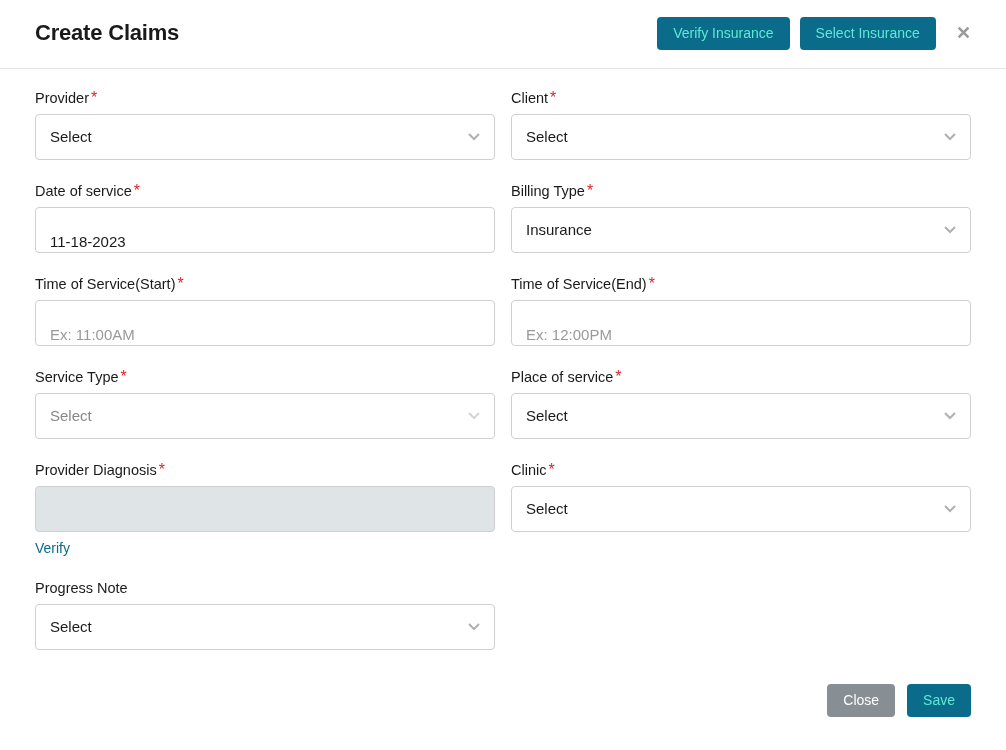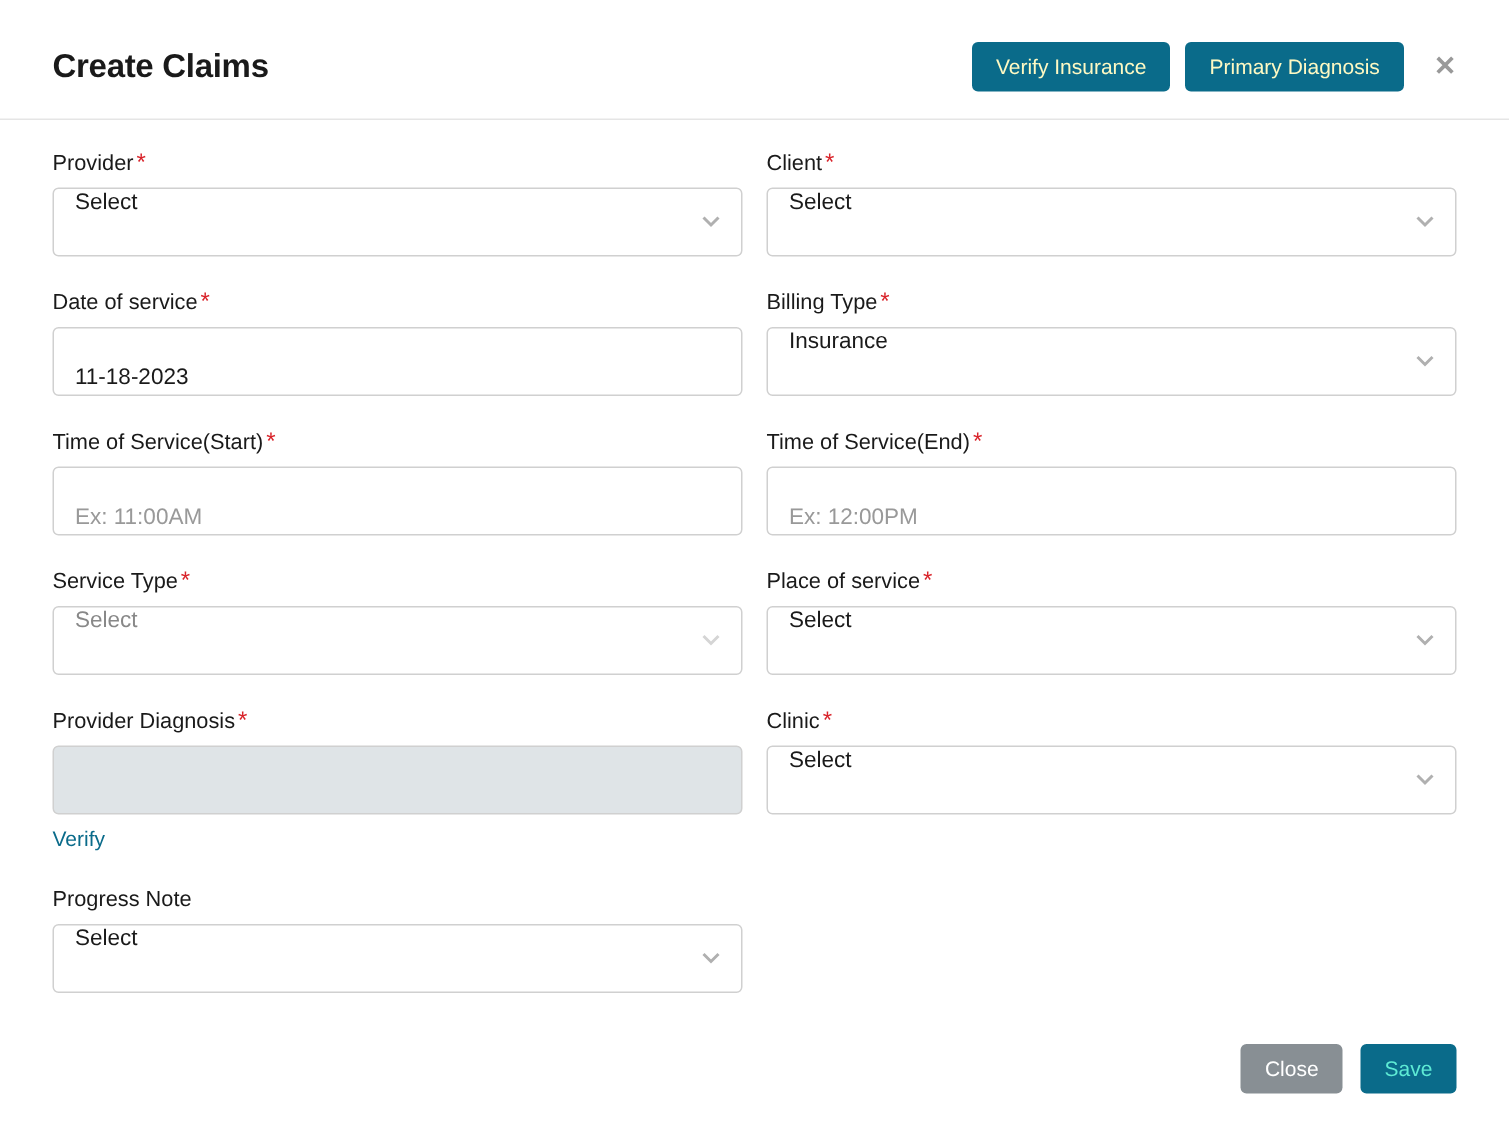--- a/index.html
+++ b/index.html
@@ -8,21 +8,21 @@
       background: #fff;
       color: #1a1a1a;
       width: 1006px;
       height: 750px;
       overflow: hidden;
     }
     .modal-header {
       display: flex;
       align-items: center;
       justify-content: space-between;
-      padding: 28px 35px 18px 35px;
+      padding: 17px 35px 18px 35px;
       border-bottom: 1px solid #e5e5e5;
       gap: 10px;
     }
     .modal-title {
       font-size: 22px;
       font-weight: 600;
       color: #1a1a1a;
       letter-spacing: -0.2px;
     }
     .header-actions {
@@ -37,21 +37,21 @@
       border: none;
       border-radius: 4px;
       font-size: 14px;
       font-weight: 500;
       cursor: pointer;
       padding: 8px 16px;
       line-height: 1.2;
     }
     .btn-primary {
       background: #0A6B8A;
-      color: #fef9c3;
+      color: #5eead4;
     }
     .close-icon {
       color: #999;
       font-size: 18px;
       font-weight: 700;
       cursor: pointer;
       padding: 0 0 0 10px;
     }
     .form-body {
       padding: 20px 35px 0 35px;
@@ -75,21 +75,21 @@
       color: #d9242b;
       margin-left: 2px;
     }
     .select-control, .text-input, .disabled-box {
       width: 100%;
       height: 46px;
       border: 1px solid #d0d0d0;
       border-radius: 4px;
       background: #fff;
       display: flex;
-      align-items: flex-start;
+      align-items: center;
       padding: 0 14px;
       font-size: 15px;
       color: #1a1a1a;
       position: relative;
     }
     .select-control { cursor: pointer; }
     .select-control.disabled { color: #888; cursor: default; }
     .chevron {
       position: absolute;
       right: 14px;
@@ -136,21 +136,21 @@
     .col-left { grid-column: 1; }
     .col-right { grid-column: 2; }
   </style>
 </head>
 <body>
 
 <div class="modal-header">
   <div class="modal-title">Create Claims</div>
   <div class="header-actions">
     <button class="btn btn-primary">Verify Insurance</button>
-    <button class="btn btn-primary">Primary Diagnosis</button>
+    <button class="btn btn-primary">Select Insurance</button>
     <span class="close-icon">✕</span>
   </div>
 </div>
 
 <div class="form-body">
   <div class="form-grid">
 
     <div class="form-group col-left">
       <span class="form-label">Provider</span><span class="req">*</span>
       <div class="select-control">

